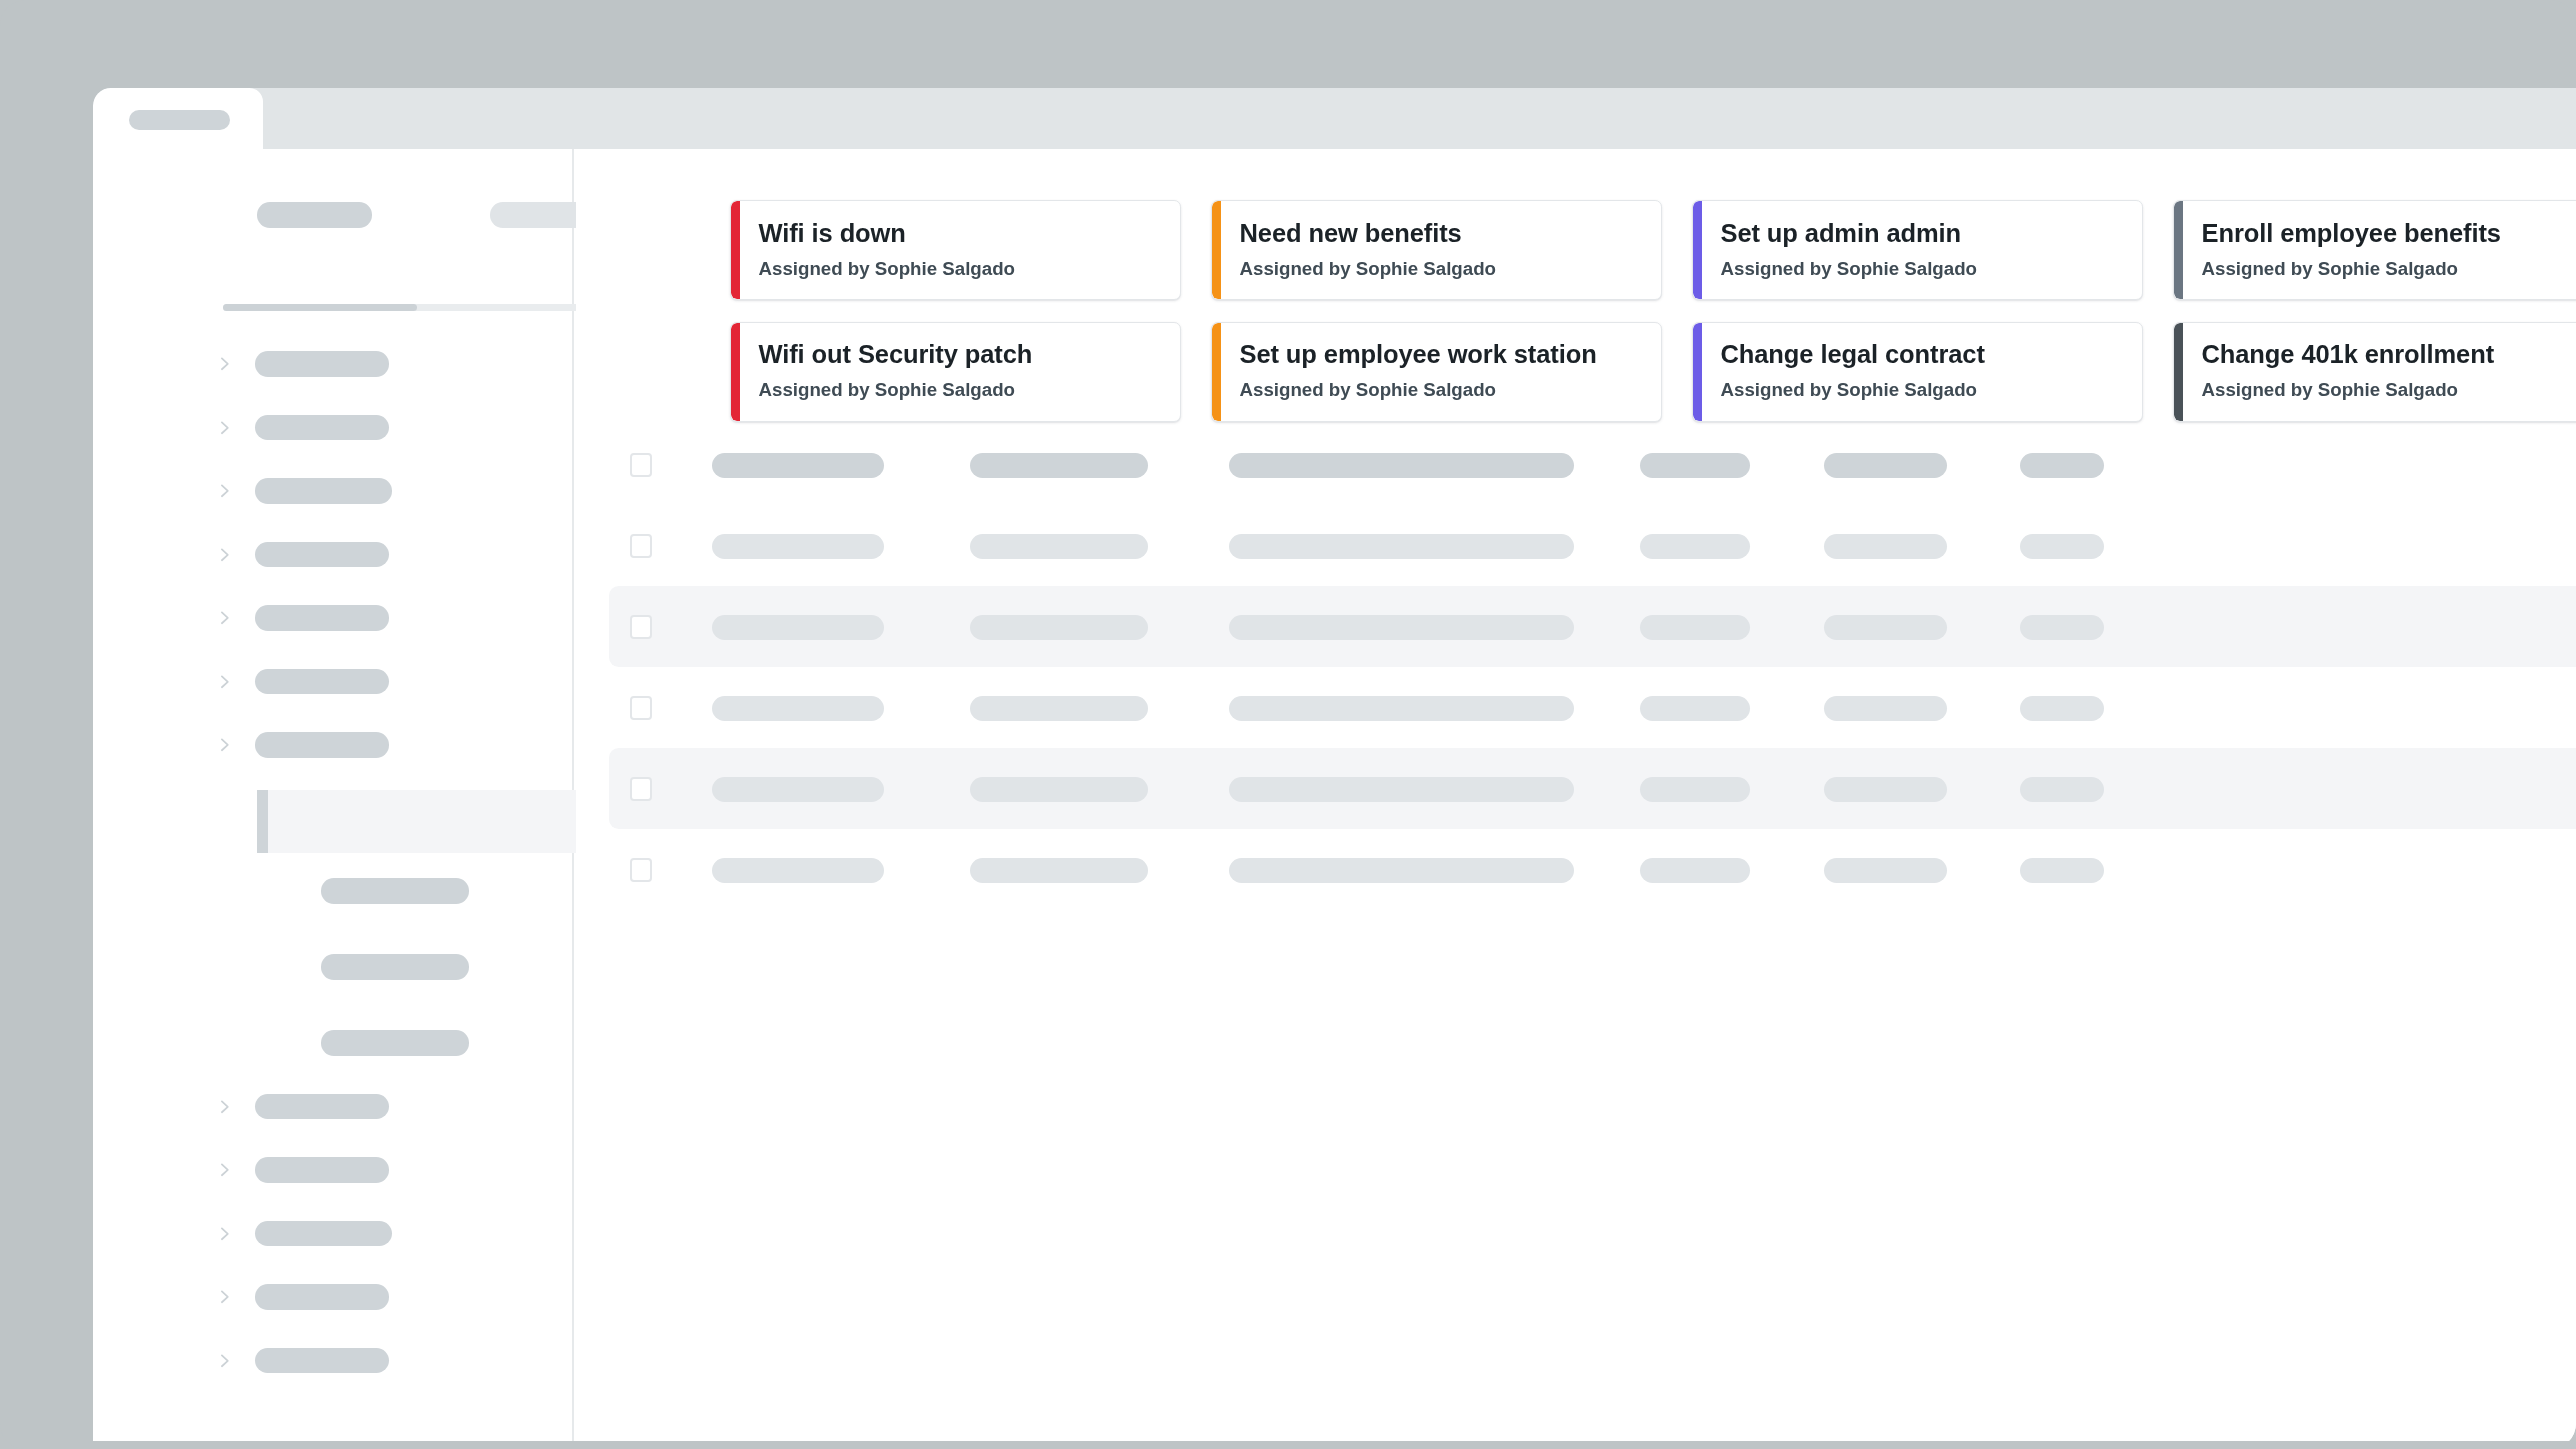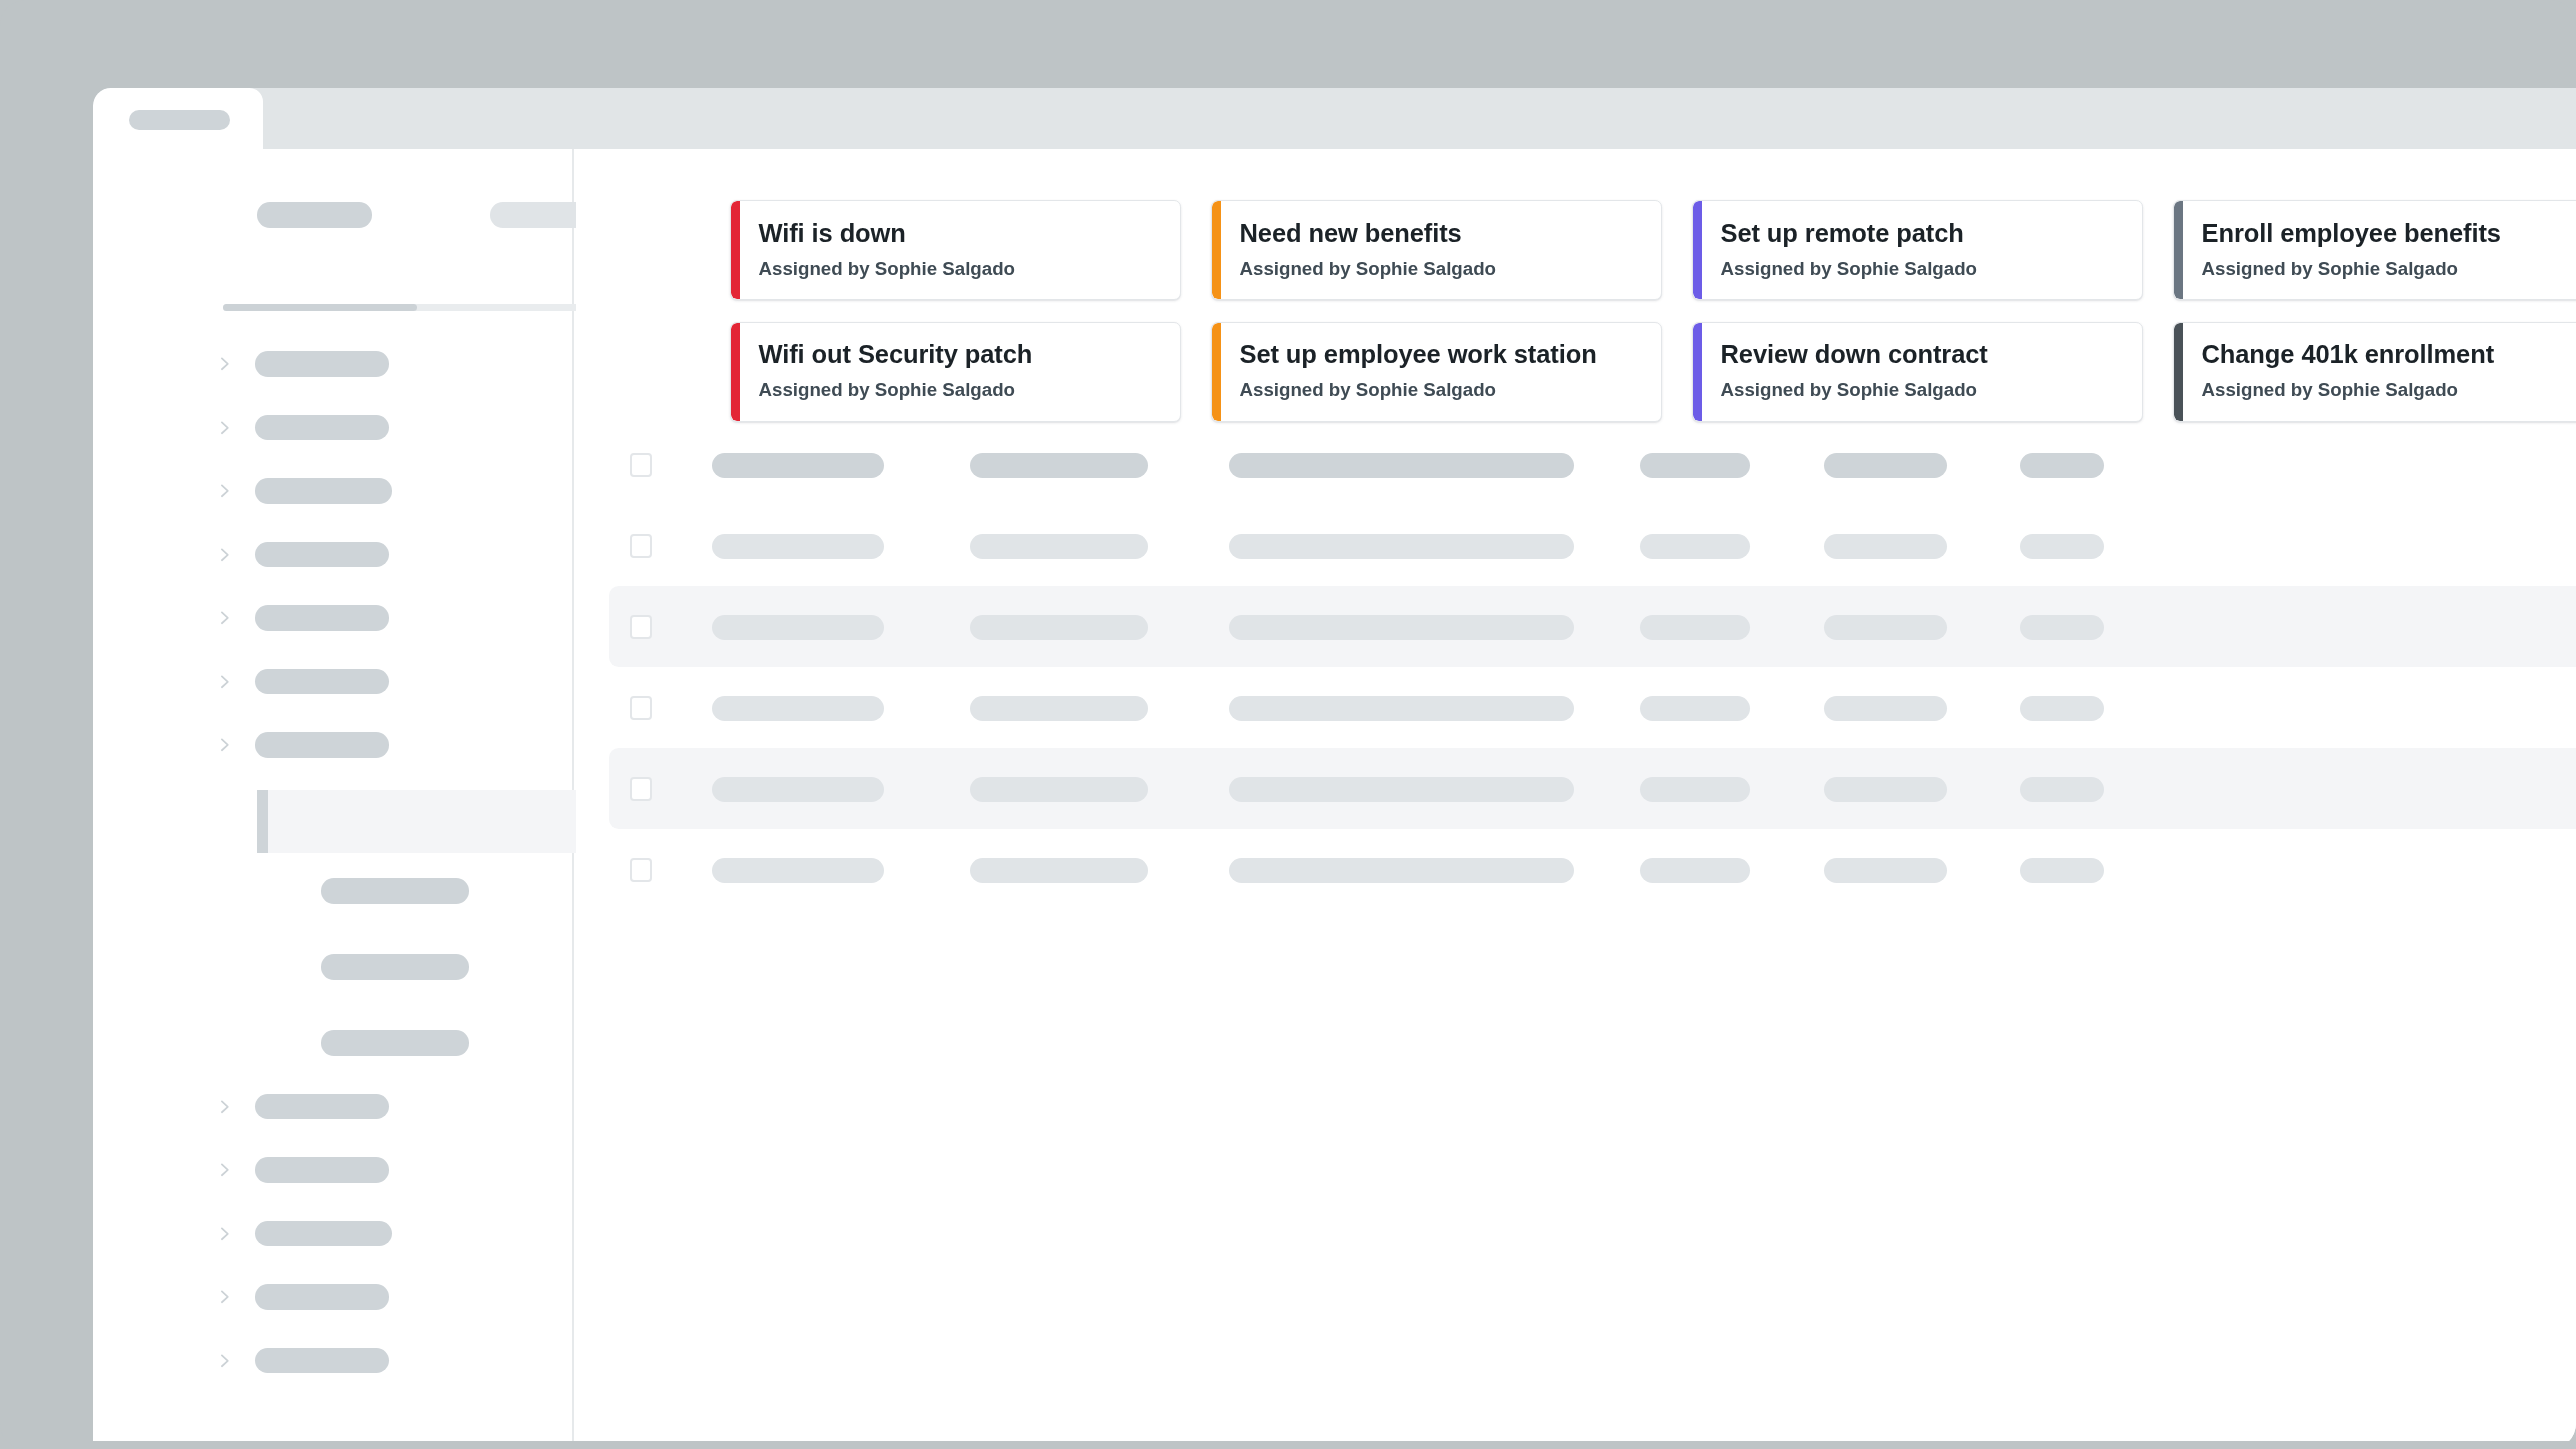--- a/index.html
+++ b/index.html
@@ -446,41 +446,41 @@
               <div class="card-title">Wifi is down</div>
               <div class="card-sub">Assigned by Sophie Salgado</div>
             </div>
             <div class="task-card">
               <span class="accent" style="background: rgb(245, 146, 23);"></span>
               <div class="card-title">Need new benefits</div>
               <div class="card-sub">Assigned by Sophie Salgado</div>
             </div>
             <div class="task-card">
               <span class="accent" style="background: rgb(108, 92, 231);"></span>
-              <div class="card-title">Set up remote patch</div>
+              <div class="card-title">Set up admin admin</div>
               <div class="card-sub">Assigned by Sophie Salgado</div>
             </div>
             <div class="task-card">
               <span class="accent" style="background: rgb(107, 118, 130);"></span>
               <div class="card-title">Enroll employee benefits</div>
               <div class="card-sub">Assigned by Sophie Salgado</div>
             </div>
             <div class="task-card">
               <span class="accent" style="background: rgb(227, 38, 54);"></span>
               <div class="card-title">Wifi out Security patch</div>
               <div class="card-sub">Assigned by Sophie Salgado</div>
             </div>
             <div class="task-card">
               <span class="accent" style="background: rgb(245, 146, 23);"></span>
               <div class="card-title">Set up employee work station</div>
               <div class="card-sub">Assigned by Sophie Salgado</div>
             </div>
             <div class="task-card">
               <span class="accent" style="background: rgb(108, 92, 231);"></span>
-              <div class="card-title">Review down contract</div>
+              <div class="card-title">Change legal contract</div>
               <div class="card-sub">Assigned by Sophie Salgado</div>
             </div>
             <div class="task-card">
               <span class="accent" style="background: rgb(74, 82, 88);"></span>
               <div class="card-title">Change 401k enrollment</div>
               <div class="card-sub">Assigned by Sophie Salgado</div>
             </div>
           </div>
 
         <div id="skeleton-table">

